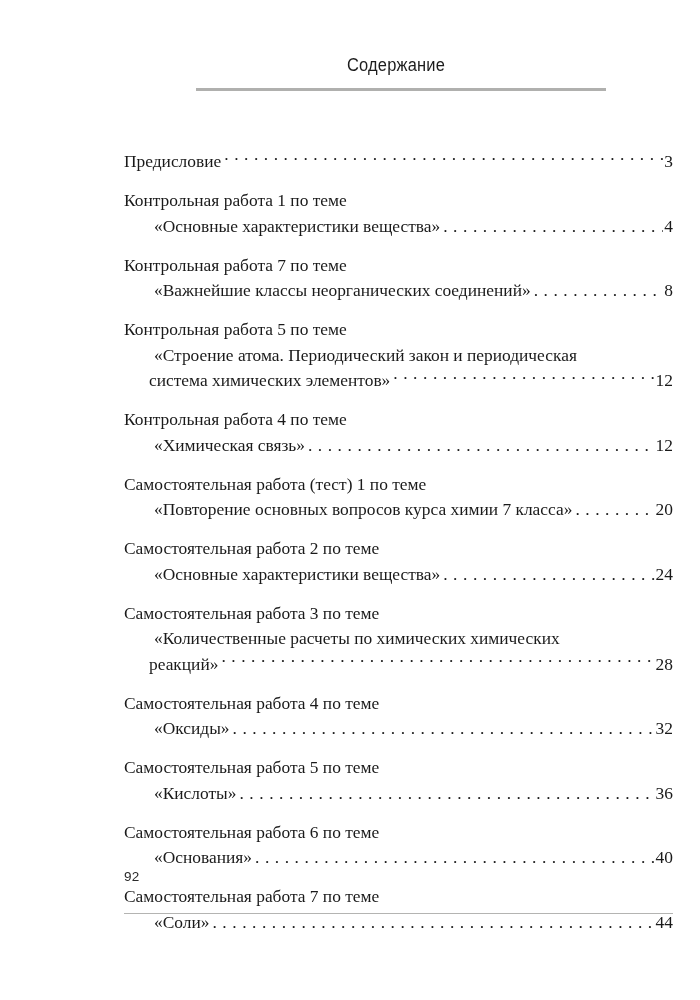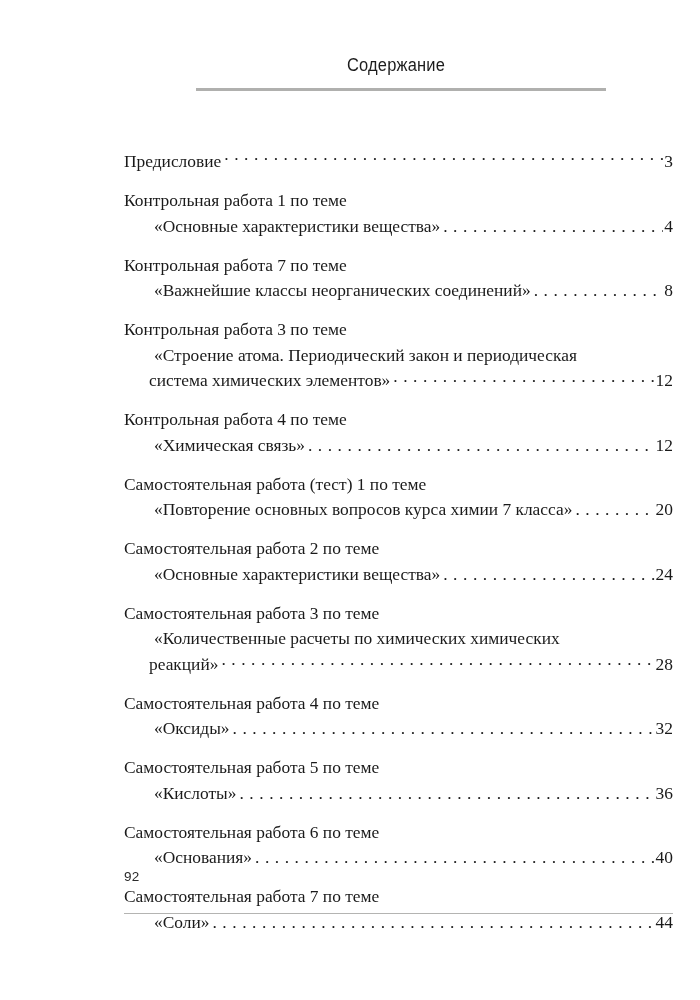--- a/index.html
+++ b/index.html
@@ -107,21 +107,20 @@
     white-space: nowrap;
   }
 
   
   .indent-sub {
     padding-left: 30px;
     align-items: flex-end;
   }
   .indent-wrap {
     padding-left: 25px;
-    align-items: center;
   }
 
   
   .footer-rule {
     position: absolute;
     left: 78px;
     top: 913px;
     width: 549px;
     height: 1px;
     background: #b4b4b2;
@@ -164,21 +163,21 @@
       </div>
       <div class="entry">
         <div class="title-line"><span>Контрольная работа 7 по теме</span></div>
         <div class="leader-line indent-sub">
           <span class="txt">«Важнейшие классы неорганических соединений»</span>
           <span class="dots"></span>
           <span class="pageno">8</span>
         </div>
       </div>
       <div class="entry">
-        <div class="title-line"><span>Контрольная работа 3 по теме</span></div>
+        <div class="title-line"><span>Контрольная работа 5 по теме</span></div>
         <div class="title-line indent-sub"><span>«Строение атома. Периодический закон и периодическая</span></div>
         <div class="leader-line indent-wrap">
           <span class="txt">система химических элементов»</span>
           <span class="dots"></span>
           <span class="pageno">12</span>
         </div>
       </div>
       <div class="entry">
         <div class="title-line"><span>Контрольная работа 4 по теме</span></div>
         <div class="leader-line indent-sub">

